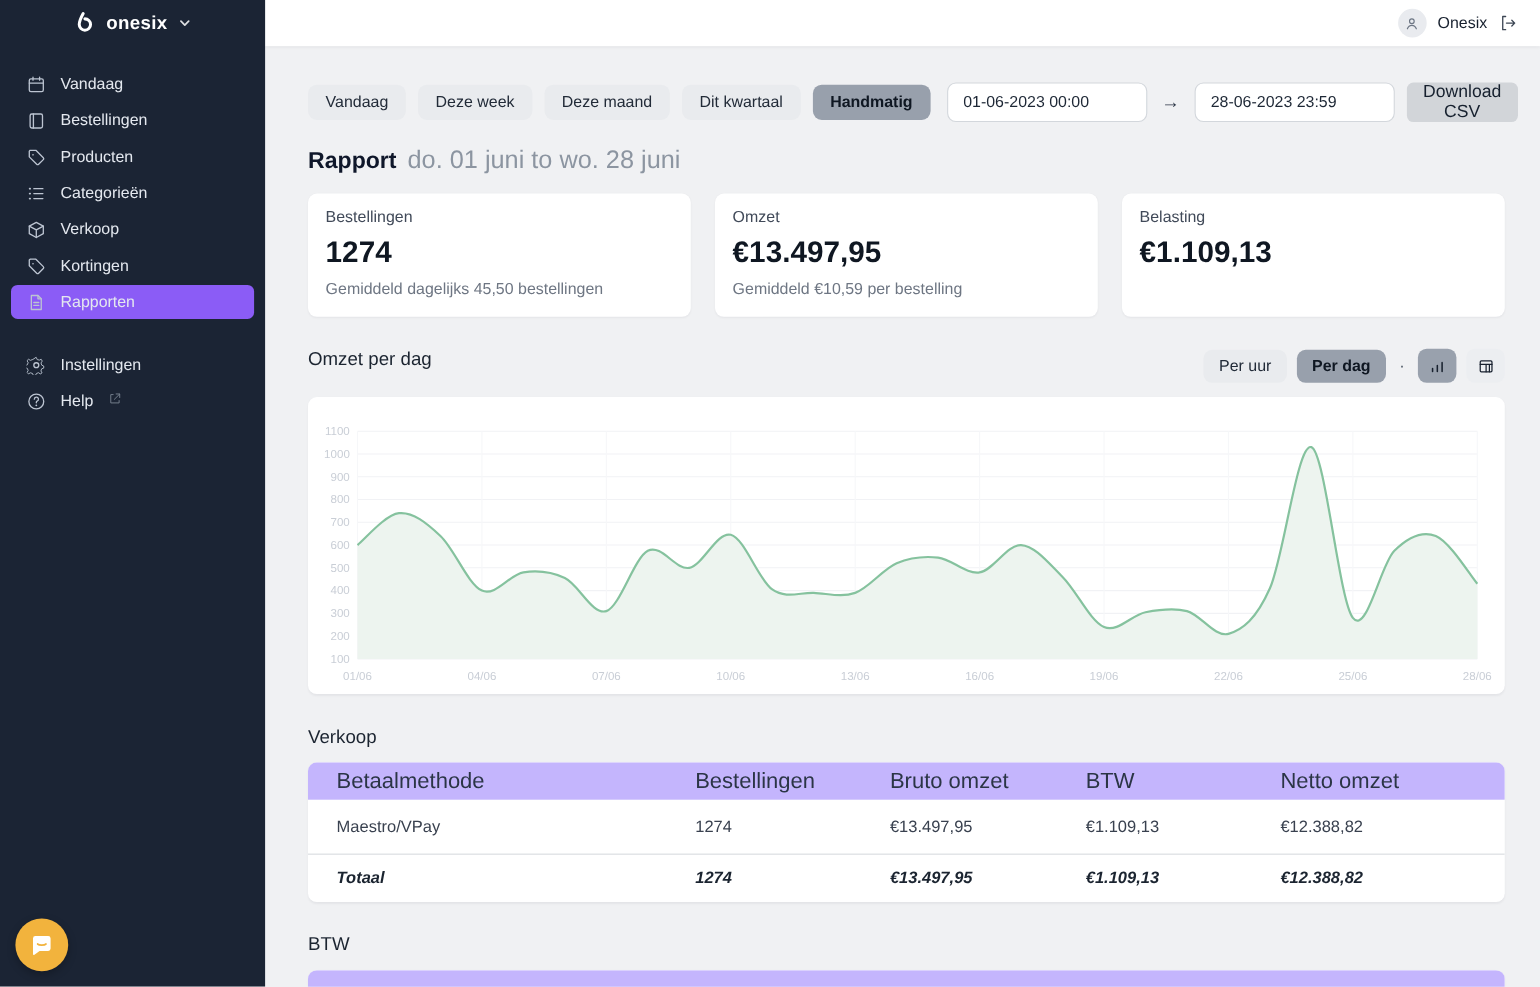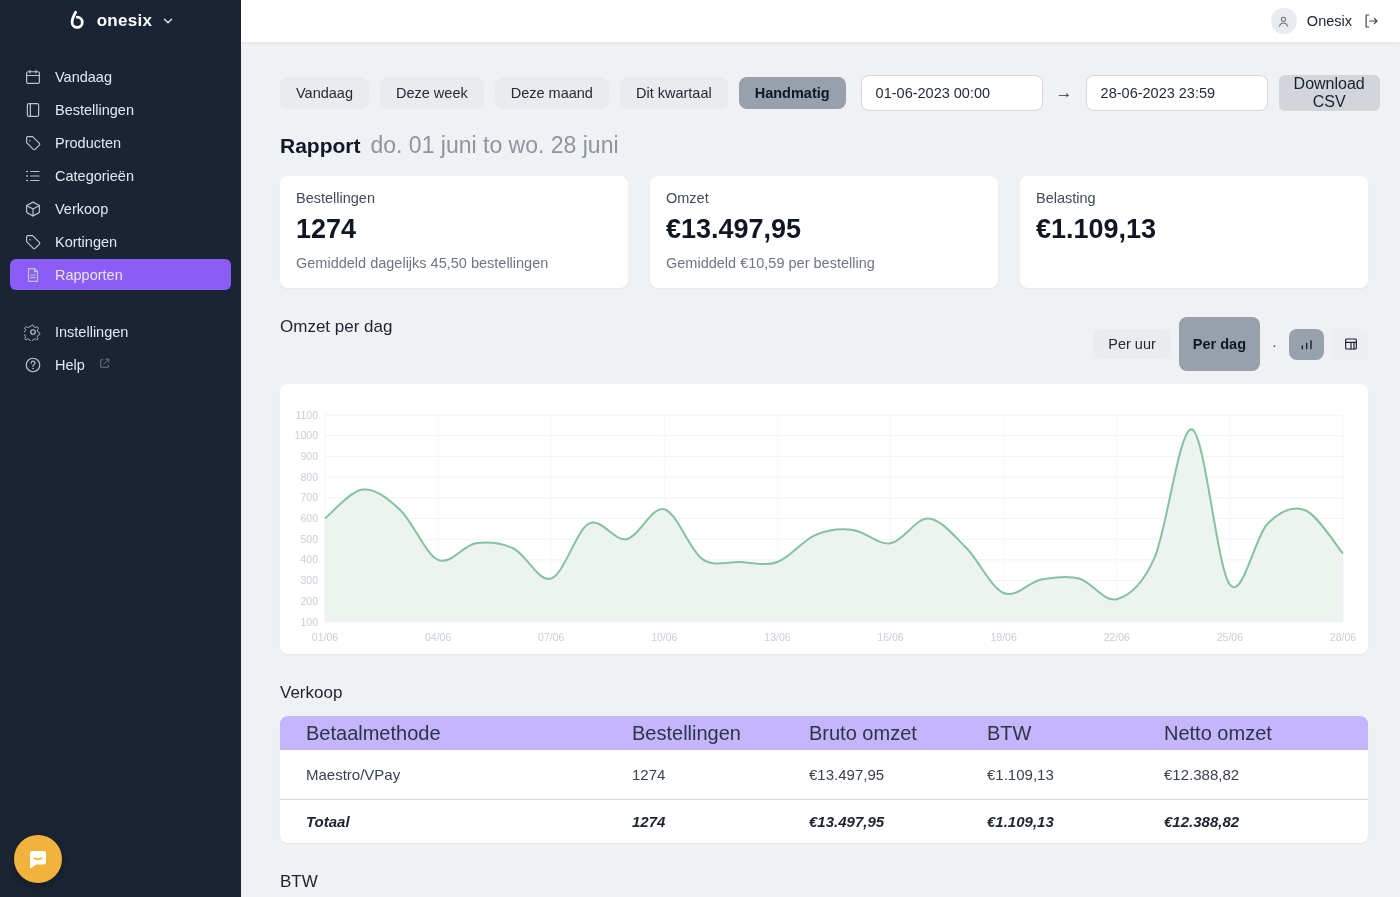--- a/index.html
+++ b/index.html
@@ -238,21 +238,21 @@
       <div class="stat-label">Belasting</div>
       <div class="stat-value">€1.109,13</div>
       <div class="stat-sub"></div>
     </div>
   </div>
 
   <div class="chart-head">
     <span class="section-title">Omzet per dag</span>
     <div class="chart-controls">
       <button class="chip" style="padding:7px 14px;">Per uur</button>
-      <button class="chip active" style="padding:19px 14px;">Per dag</button>
+      <button class="chip active" style="padding:7px 14px;">Per dag</button>
       <span class="dot-sep">·</span>
       <button class="icon-btn active">
         <svg viewBox="0 0 24 24">
             <path d="M5 19v-4M11.5 19v-8M18 19V7" stroke-width="2.1"></path>
           </svg>
       </button>
       <button class="icon-btn">
         <svg viewBox="0 0 24 24">
             <rect x="4" y="4.5" width="16" height="15" rx="1.5"></rect>
             <path d="M4 9.5h16M12 9.5V19.5M16.5 9.5v10"></path>

